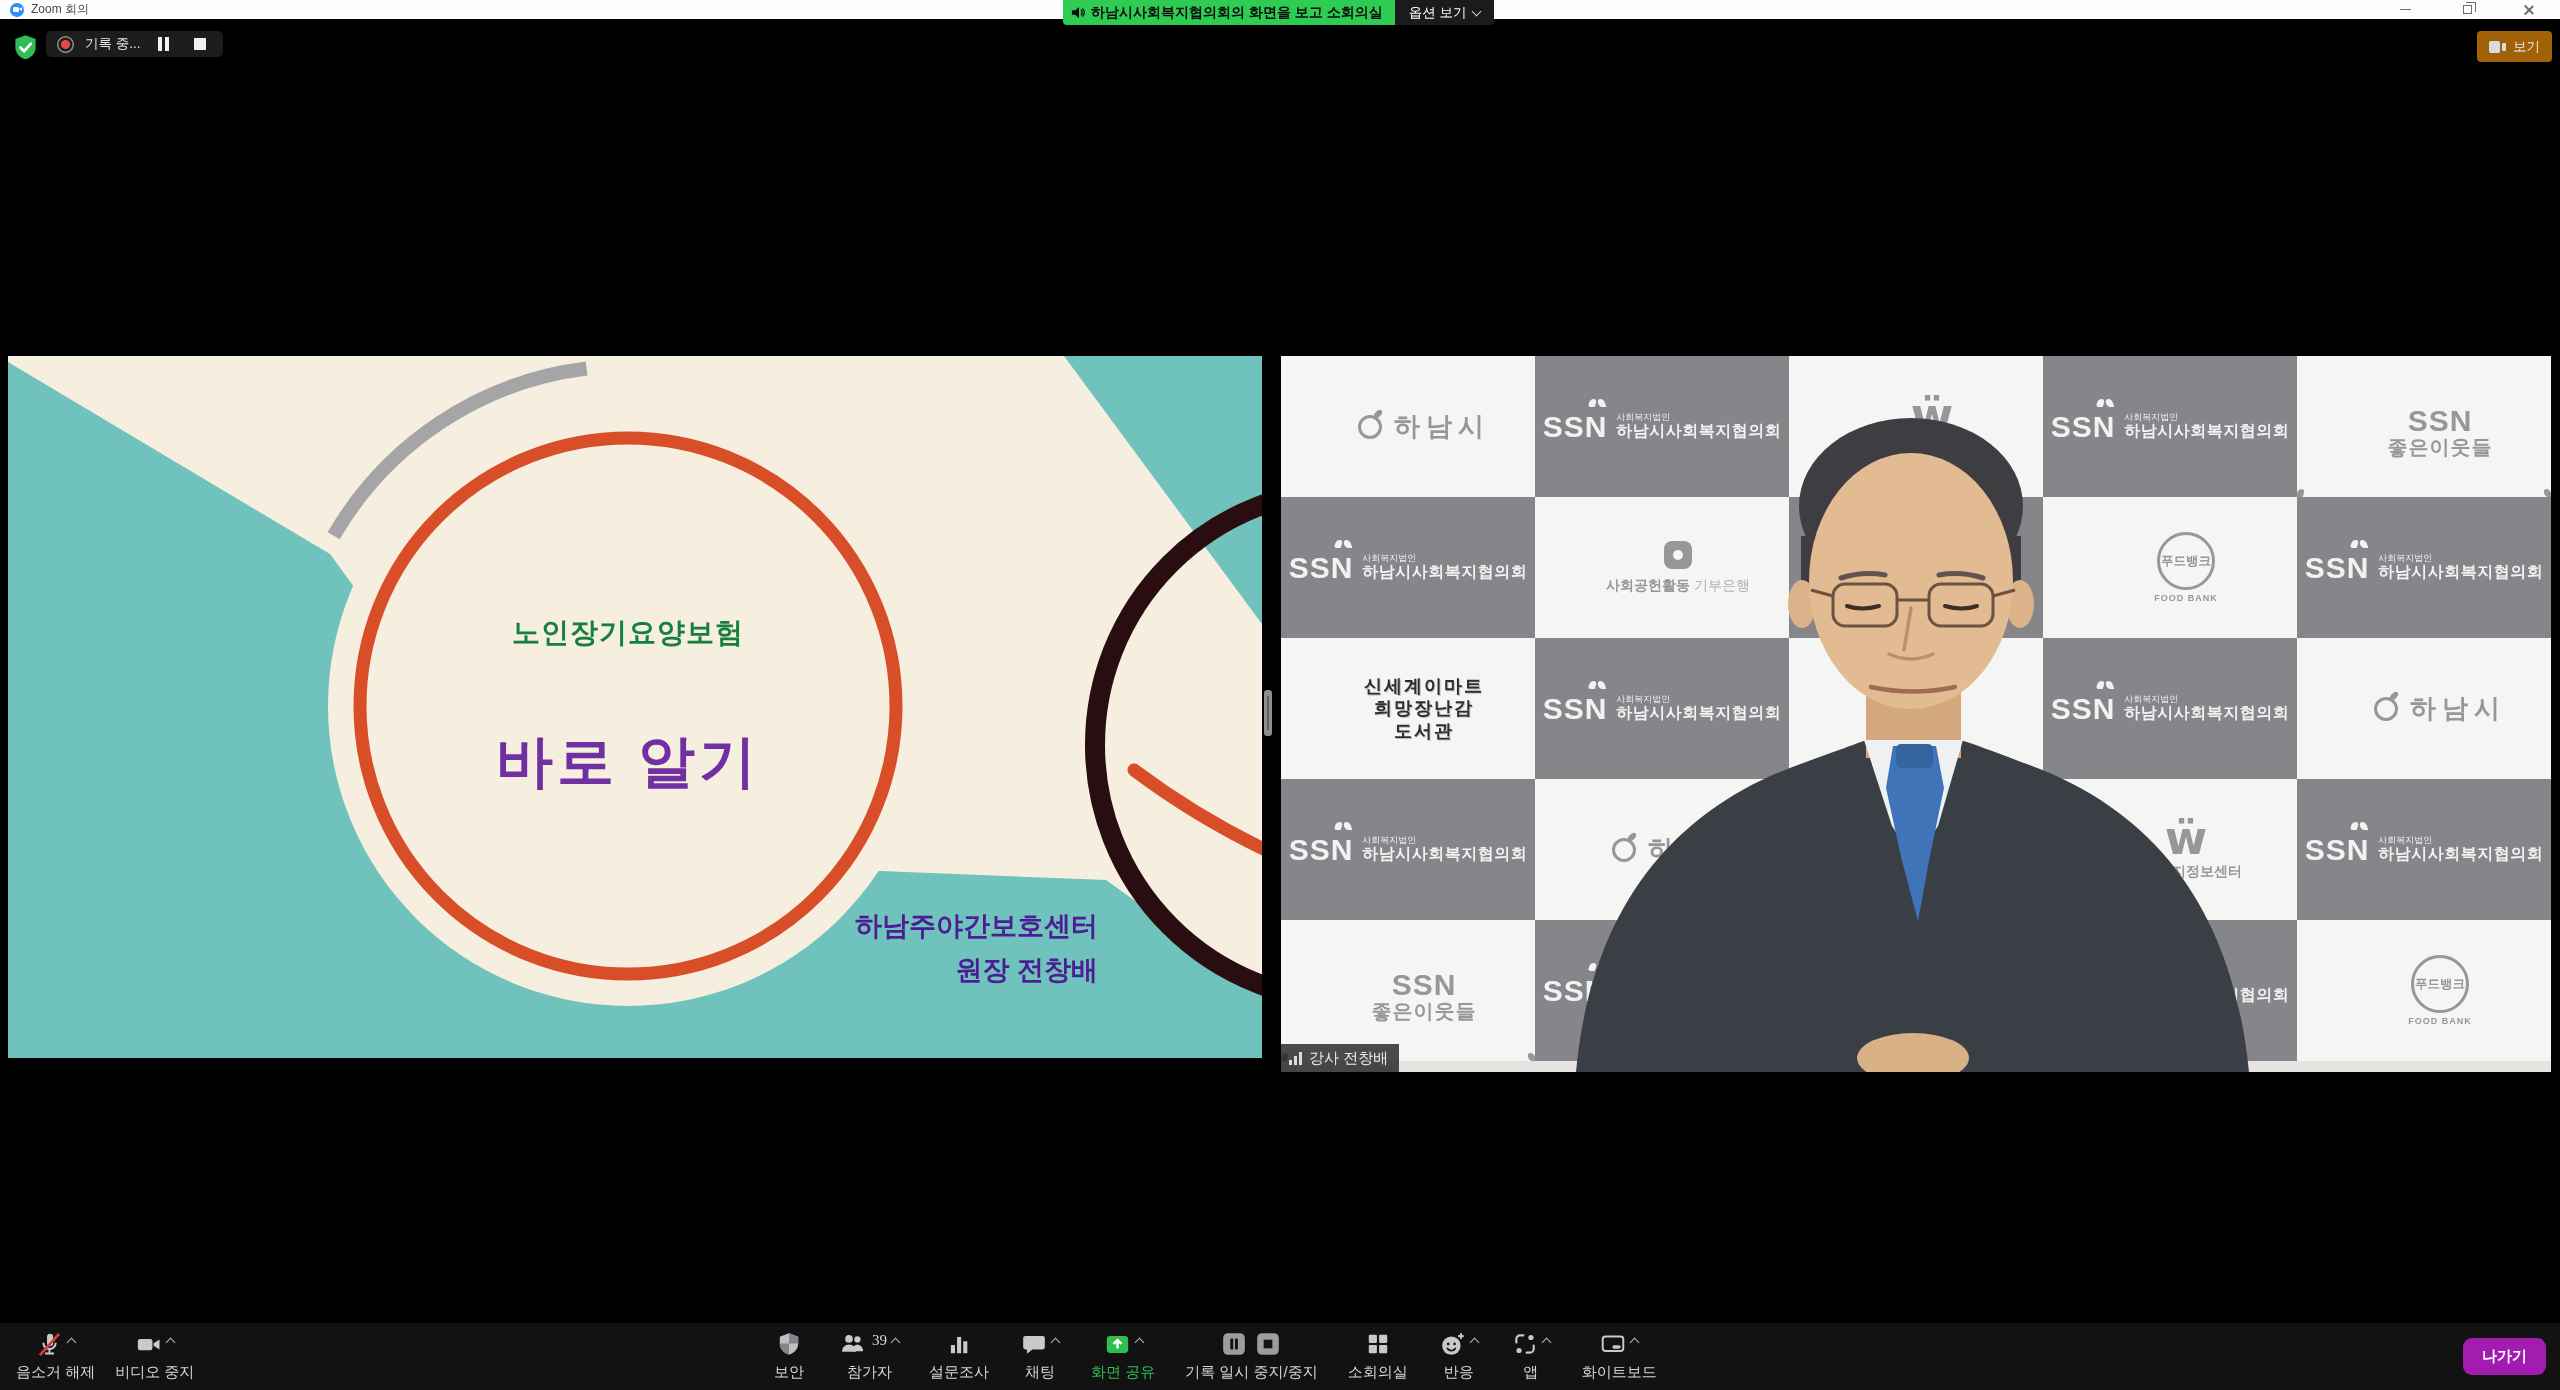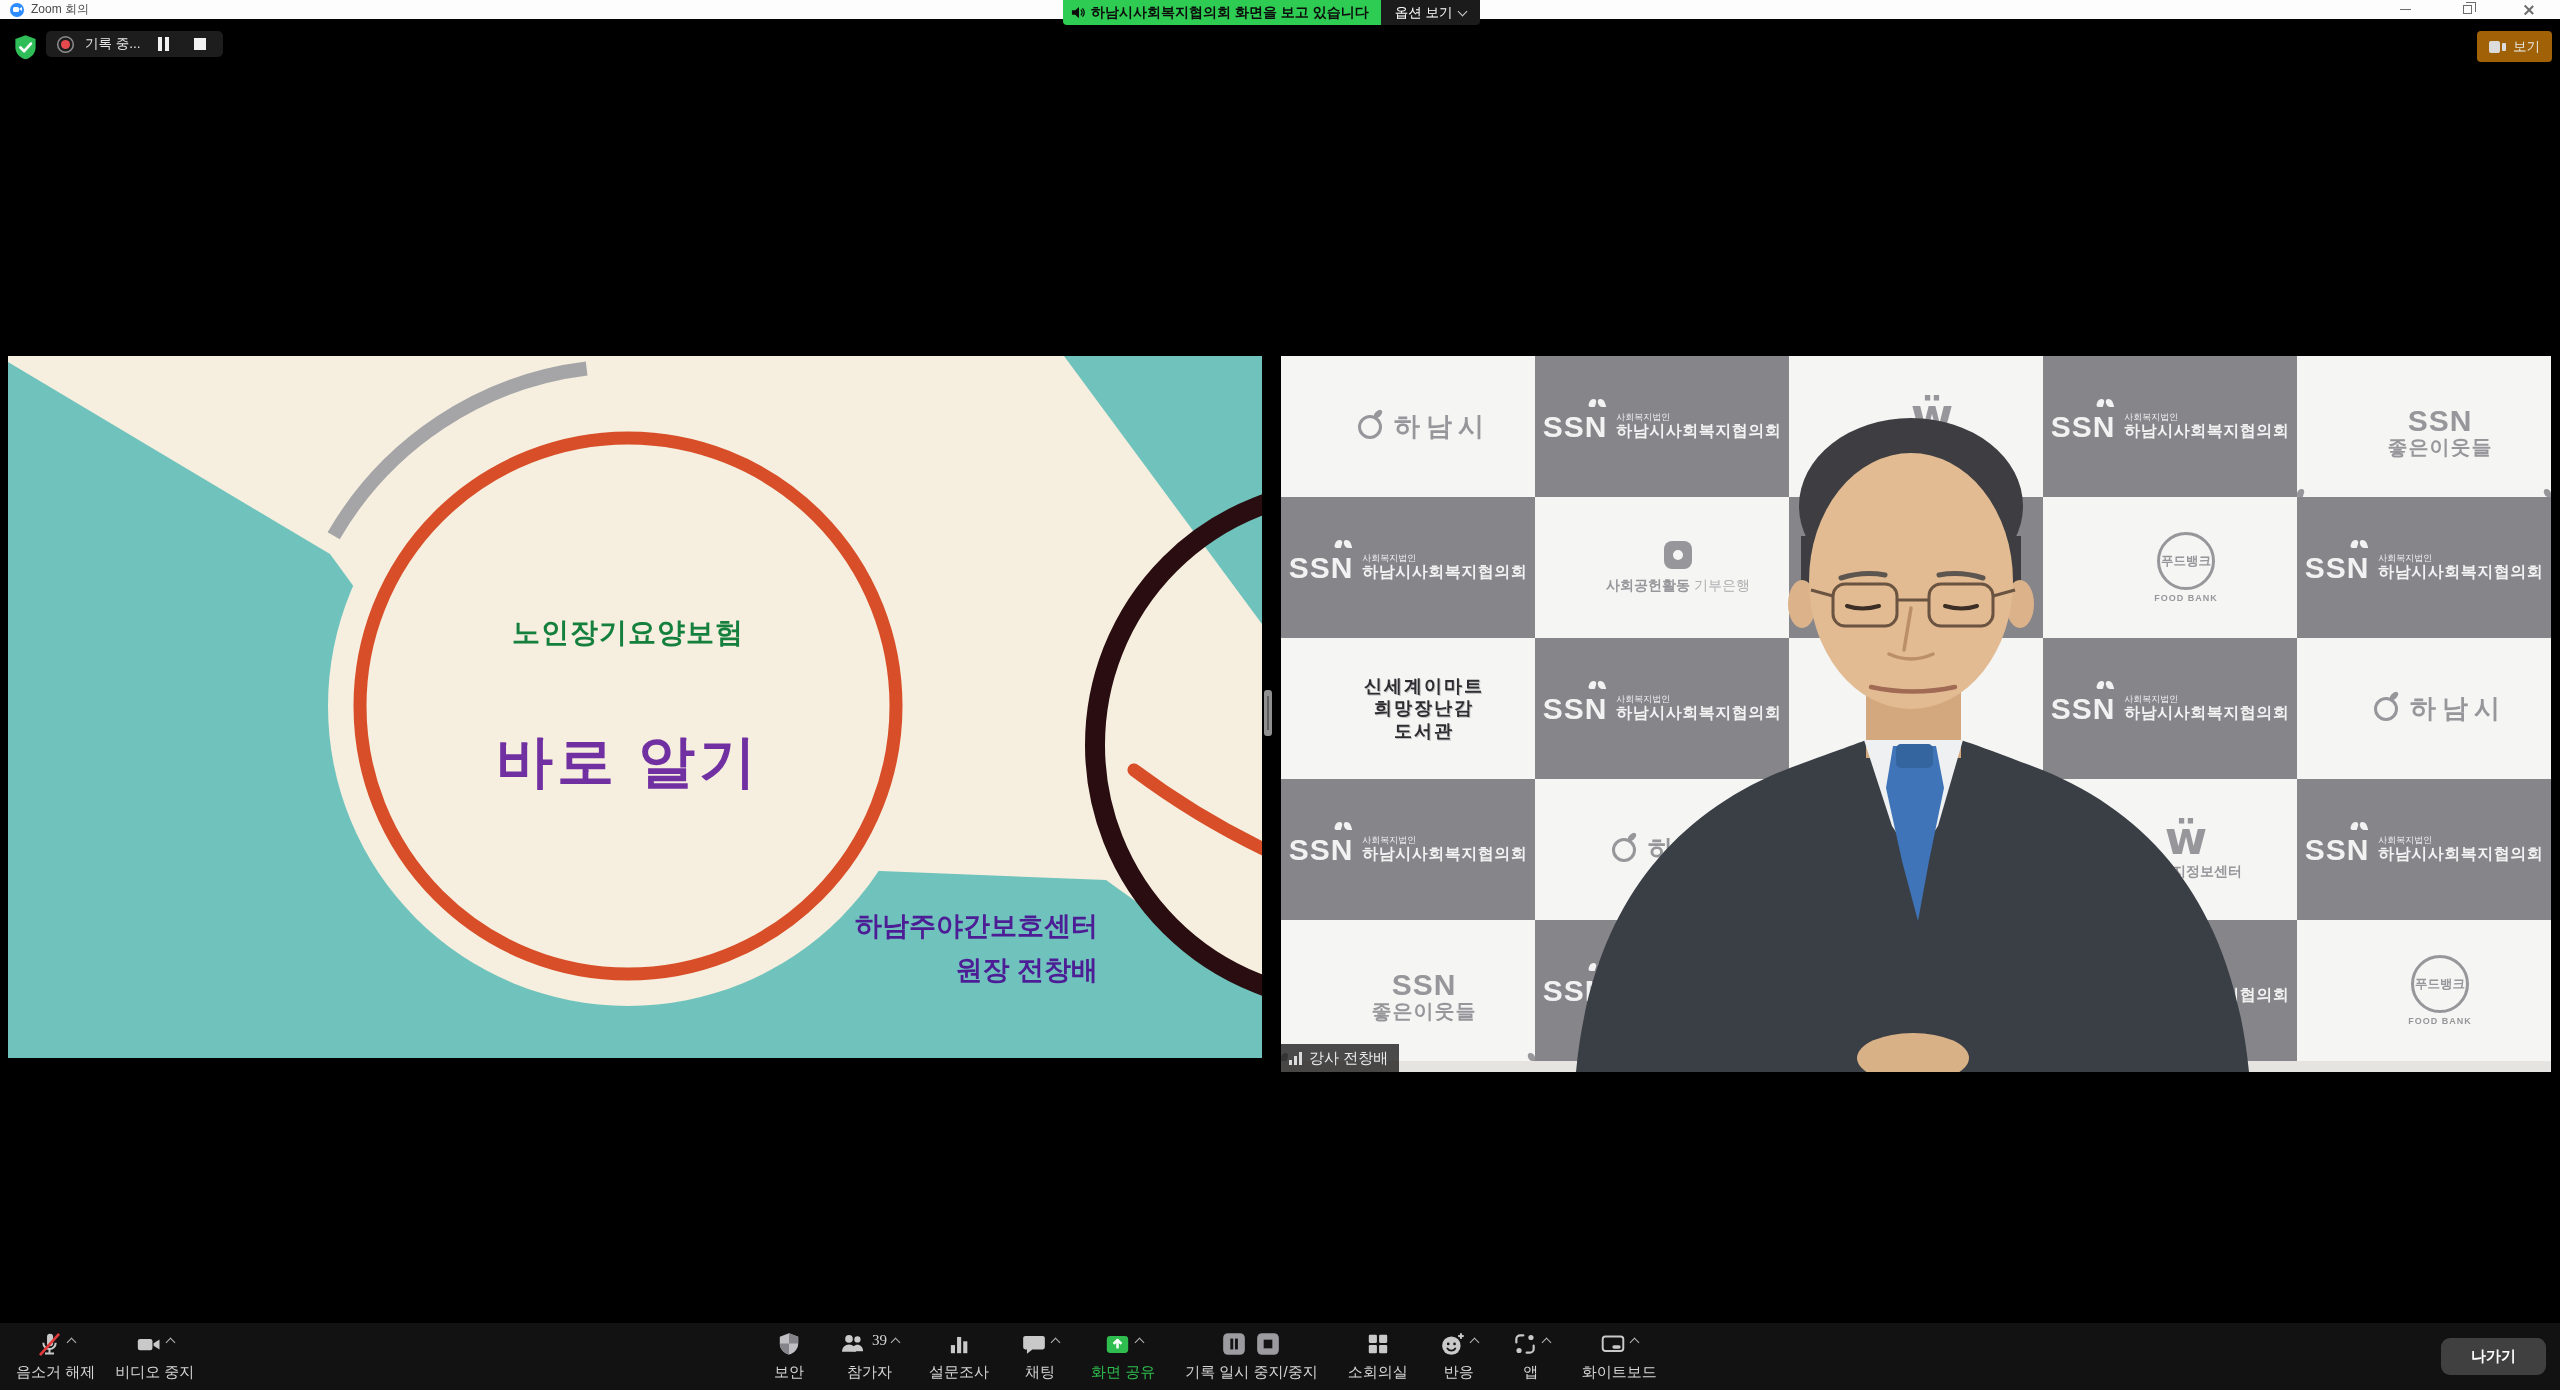--- a/index.html
+++ b/index.html
@@ -133,21 +133,21 @@
   .tb-group-left { position:absolute; left:6px; top:0; height:100%; display:flex; }
   .tb-group-center { position:absolute; left:758px; top:0; height:100%; display:flex; gap:10px; }
   .tb { display:flex; flex-direction:column; align-items:center; justify-content:center; gap:6px;
     background:none; border:0; cursor:pointer; padding:2px 10px; min-width:62px; }
   .tb-row { display:flex; align-items:flex-start; gap:5px; height:26px; }
   .tb-label { font-size:15px; color:#d6d6d6; white-space:nowrap; }
   .tb-label.green { color:#2ebd4e; }
   .caret-up { width:7px; height:7px; border-left:1.7px solid #b5b5b5; border-top:1.7px solid #b5b5b5;
     transform:rotate(45deg); margin-top:8px; }
   .count { font-size:15px; color:#d6d6d6; margin-top:1px;font-family:Liberation Serif, serif; }
-  .leave-btn { position:absolute; right:14px; top:15px; height:37px; padding:0 30px; background:#404040;
+  .leave-btn { position:absolute; right:14px; top:15px; height:37px; padding:0 19px; background:#a21caf;
     color:#fff; font-size:15px; font-weight:bold; border:0; border-radius:9px; cursor:pointer; }
   .recbtns { display:flex; gap:8px; }
 </style>
 </head>
 <body>
 
 <div class="app">
 
   <div class="titlebar">
     <span class="tb-logo"></span>
@@ -165,21 +165,21 @@
     </div>
   </div>
 
   <div class="share-banner">
     <div class="sb-green">
       <svg width="15" height="15" viewBox="0 0 16 16">
         <polygon points="1,5.5 4.5,5.5 8.5,2 8.5,14 4.5,10.5 1,10.5" fill="#0c0c0c"></polygon>
         <path d="M10.5,5 a4,4 0 0 1 0,6" stroke="#0c0c0c" stroke-width="1.4" fill="none"></path>
         <path d="M12.2,3.6 a6,6 0 0 1 0,8.8" stroke="#0c0c0c" stroke-width="1.4" fill="none"></path>
       </svg>
-      <span class="sb-msg">하남시사회복지협의회 화면을 보고 있습니다</span>
+      <span class="sb-msg">하남시사회복지협의회의 화면을 보고 소회의실</span>
     </div>
     <button class="sb-btn">
       <span>옵션 보기</span>
       <span class="chev-down"></span>
     </button>
   </div>
 
   <div class="ctl-row">
     <svg class="shield-ico" width="27" height="29" viewBox="0 0 24 25">
       <path d="M12,1.5 L21,5 V12 C21,18 16.8,21.6 12,23 C7.2,21.6 3,18 3,12 V5 Z" fill="#2ebd57"></path>

